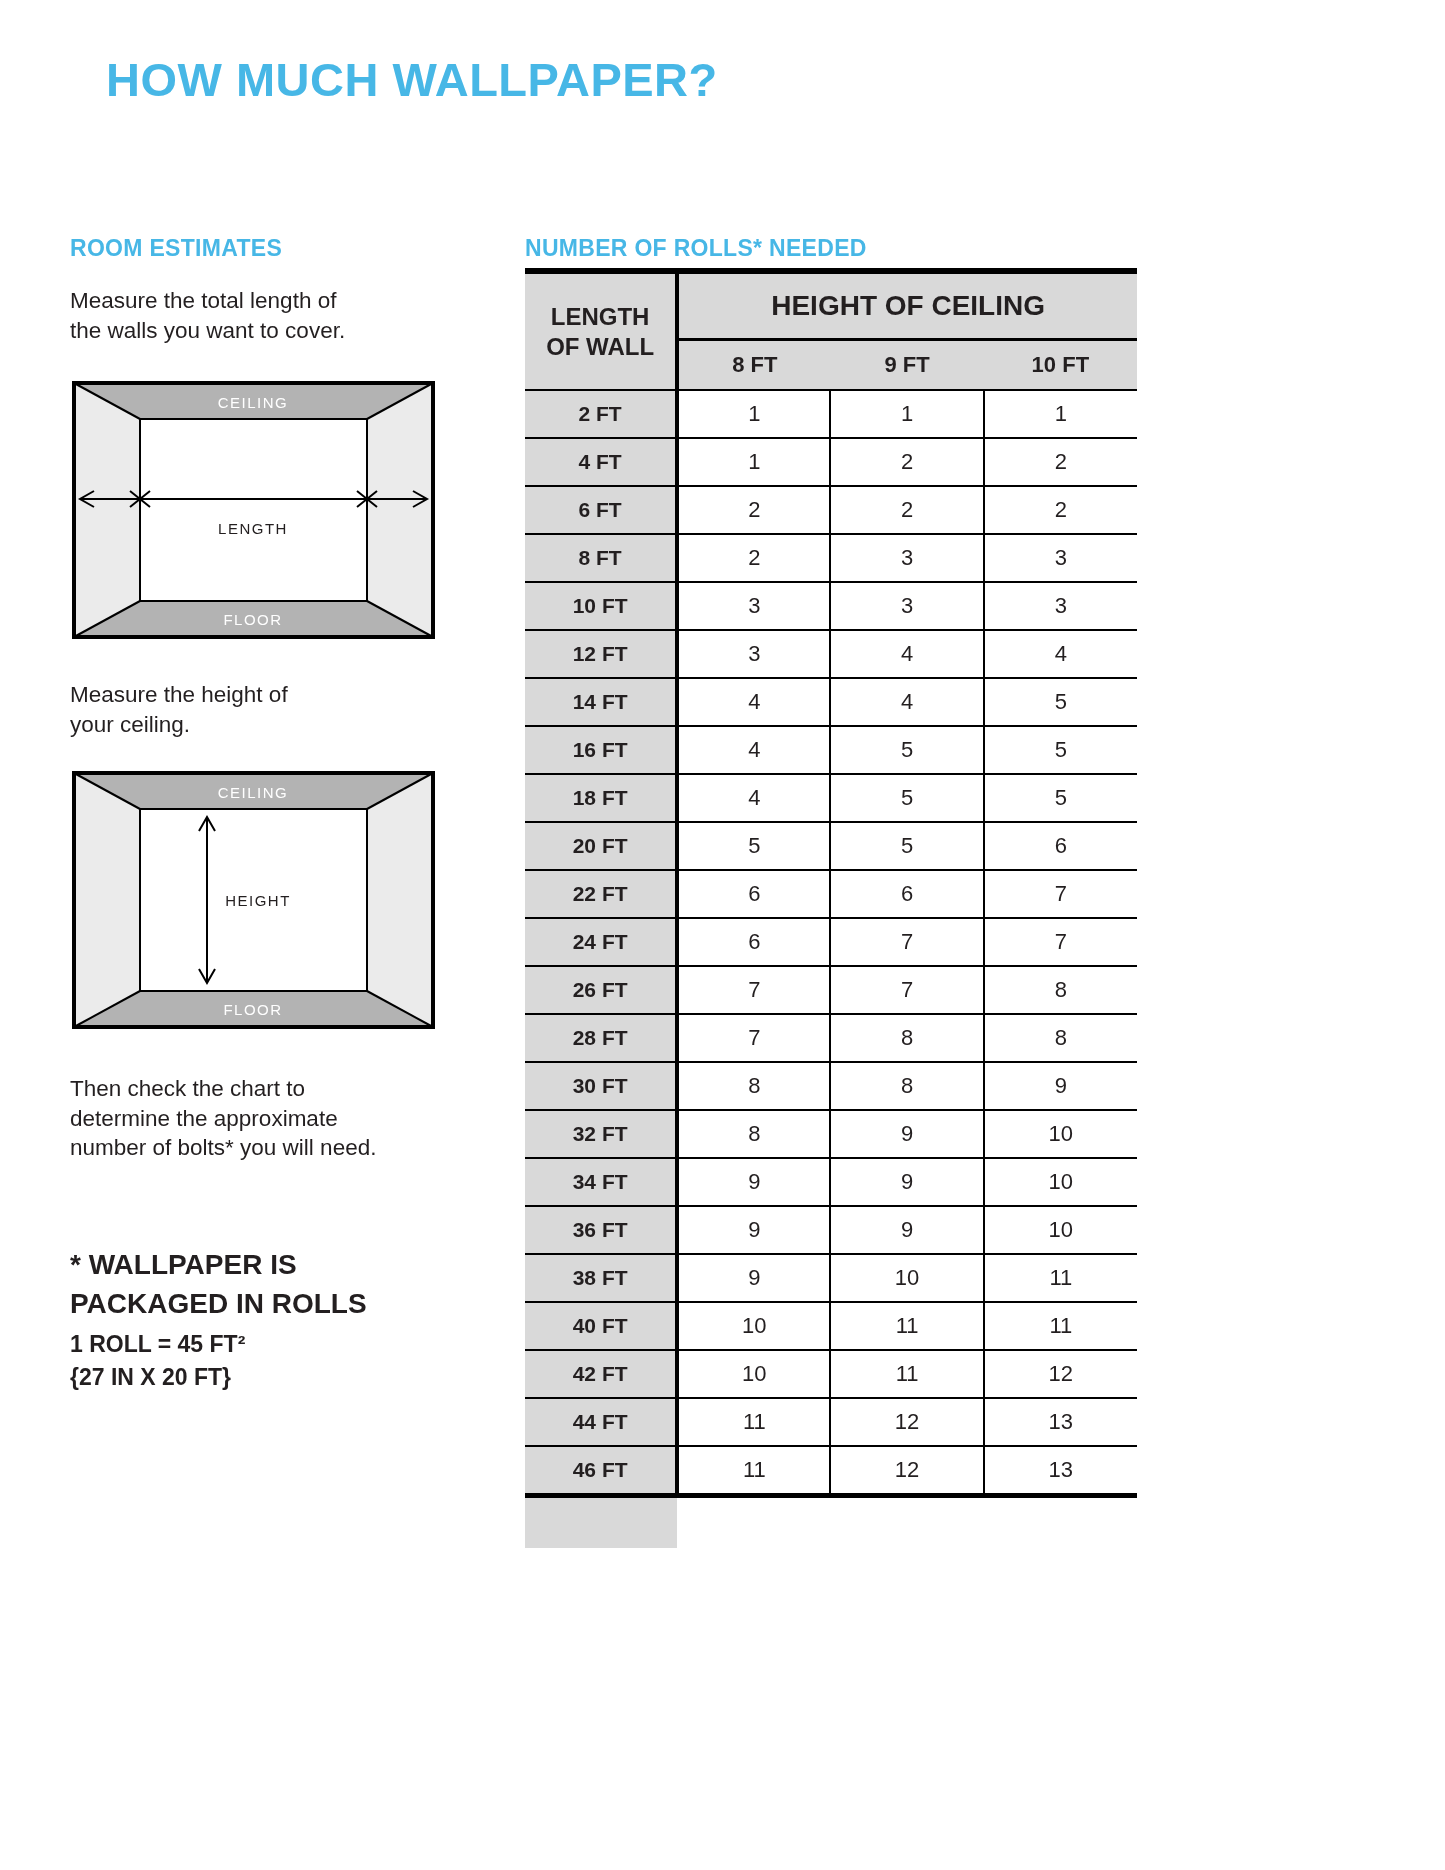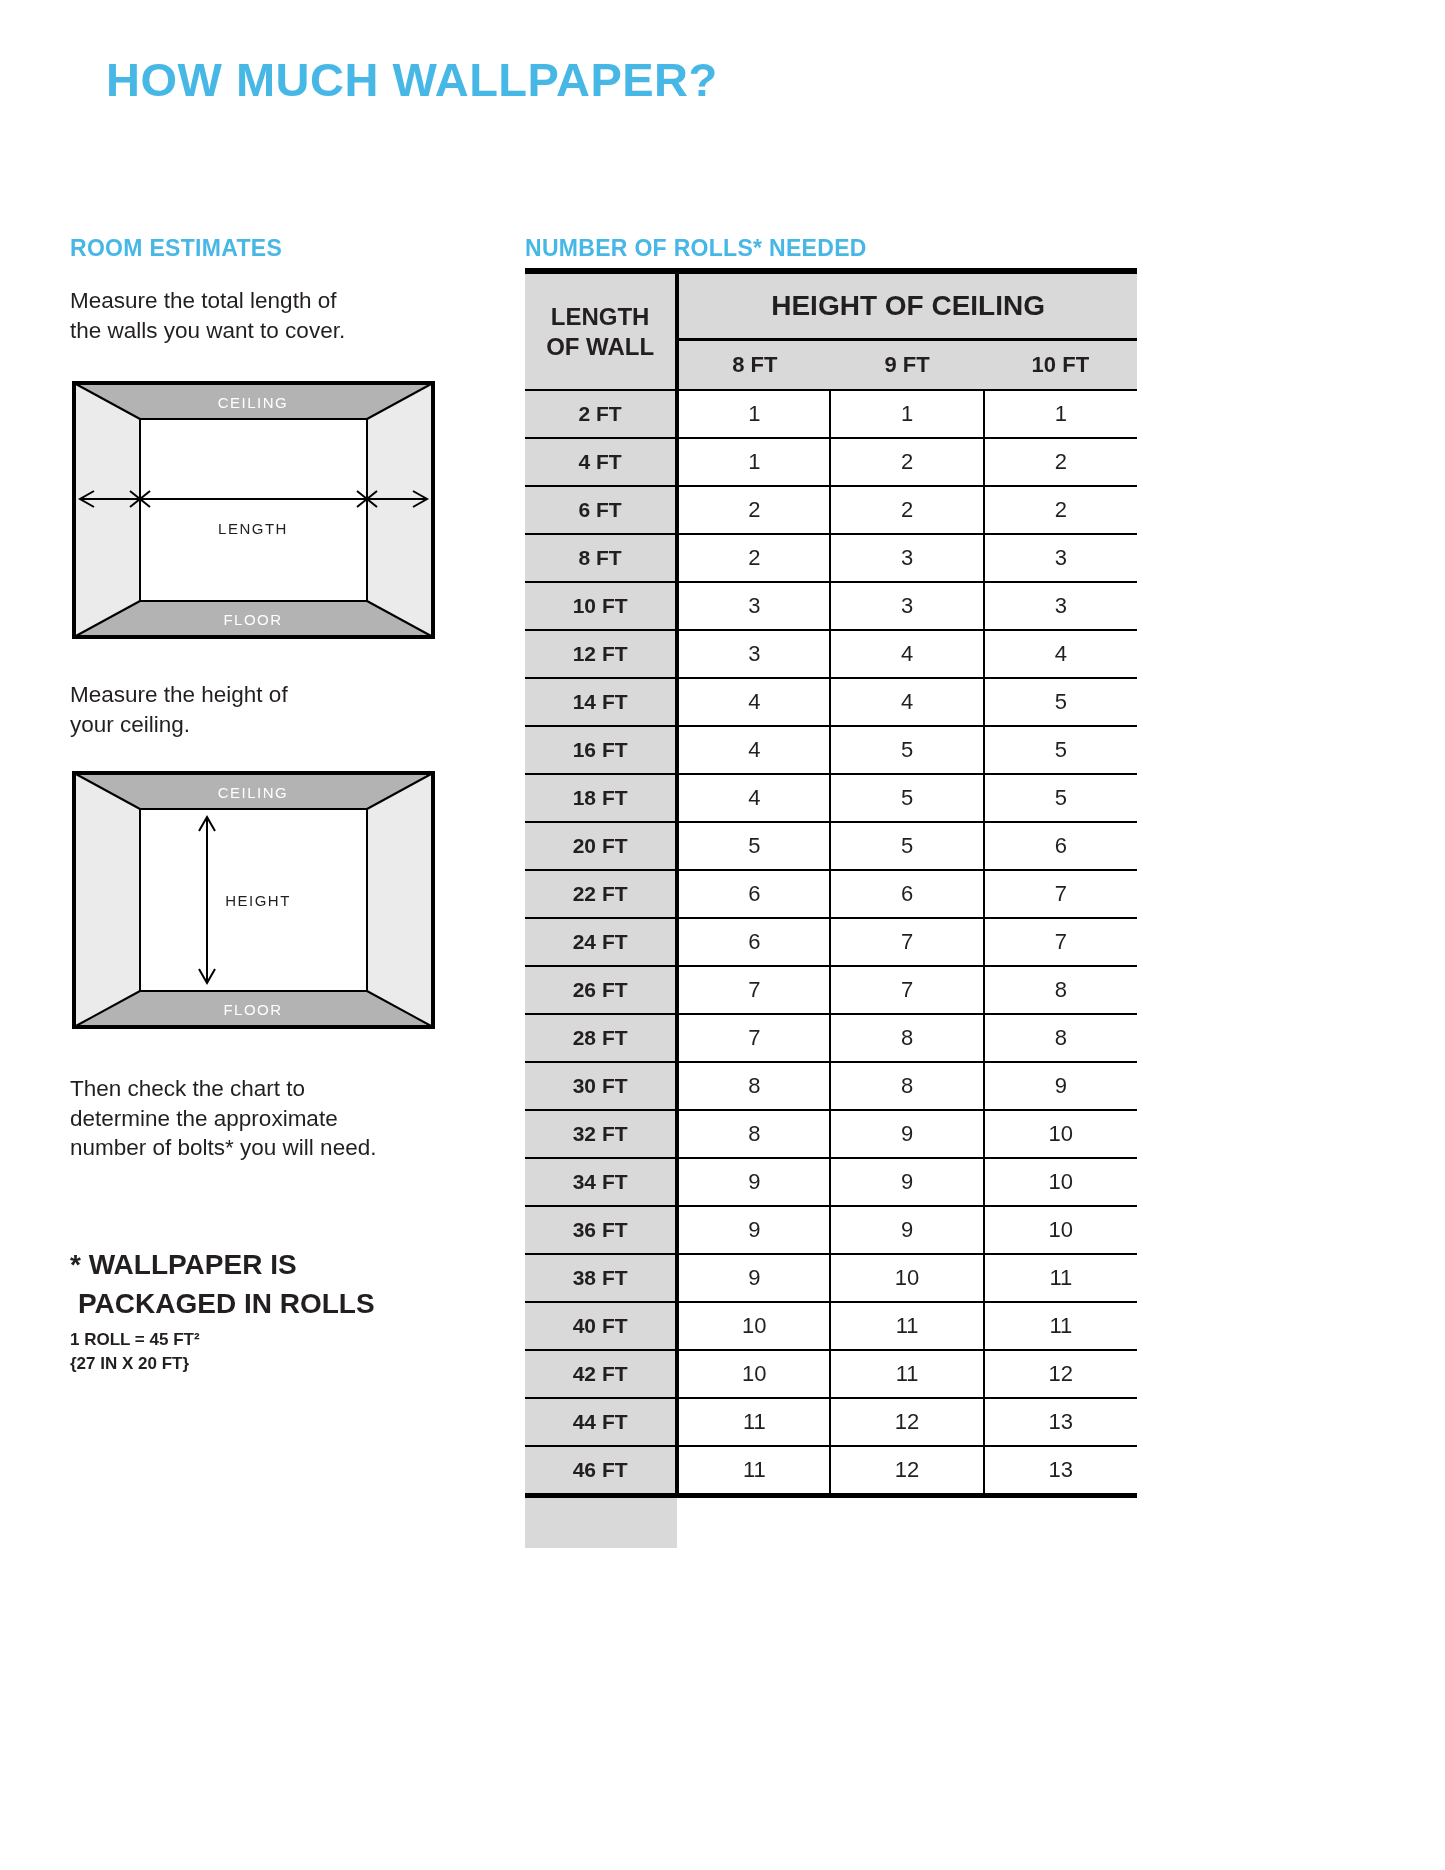--- a/index.html
+++ b/index.html
@@ -33,24 +33,24 @@
   .diagram { position: absolute; left: 72px; width: 363px; height: 258px; }
   #diagram1 { top: 381px; }
   #diagram2 { top: 771px; }
   .svg-label { font-size: 15px; letter-spacing: 1.5px; font-family: "Liberation Sans", sans-serif; }
   .svg-label.light { fill: #ffffff; }
   .svg-label.dark { fill: #231f20; }
   .footnote {
     position: absolute; left: 70px; top: 1246px;
     font-size: 28px; font-weight: bold; line-height: 1.38;
   }
-  .footnote .line2 { margin-left: 8px; }
+  .footnote .line2 { margin-left: 0; }
   .roll-info {
     position: absolute; left: 70px; top: 1328px;
-    font-size: 17px; font-weight: bold; line-height: 1.42;
+    font-size: 23px; font-weight: bold; line-height: 1.42;
     white-space: pre;
   }
   .table-wrap { position: absolute; left: 525px; top: 268px; width: 612px; }
   table.rolls {
     border-collapse: collapse; table-layout: fixed;
     width: 612px;
     border-top: 6px solid #000;
     border-bottom: 5px solid #000;
   }
   col.c0 { width: 152px; }

